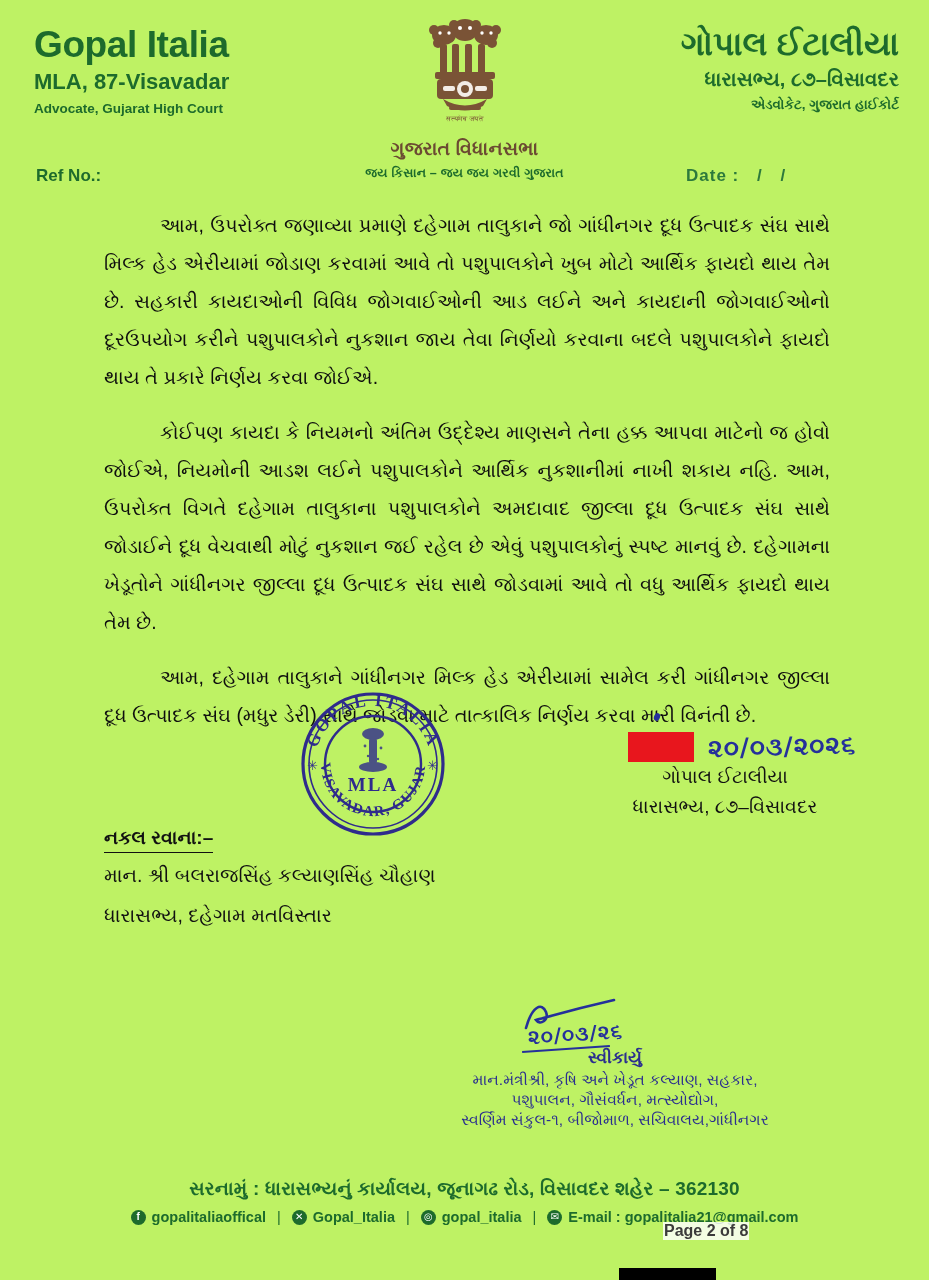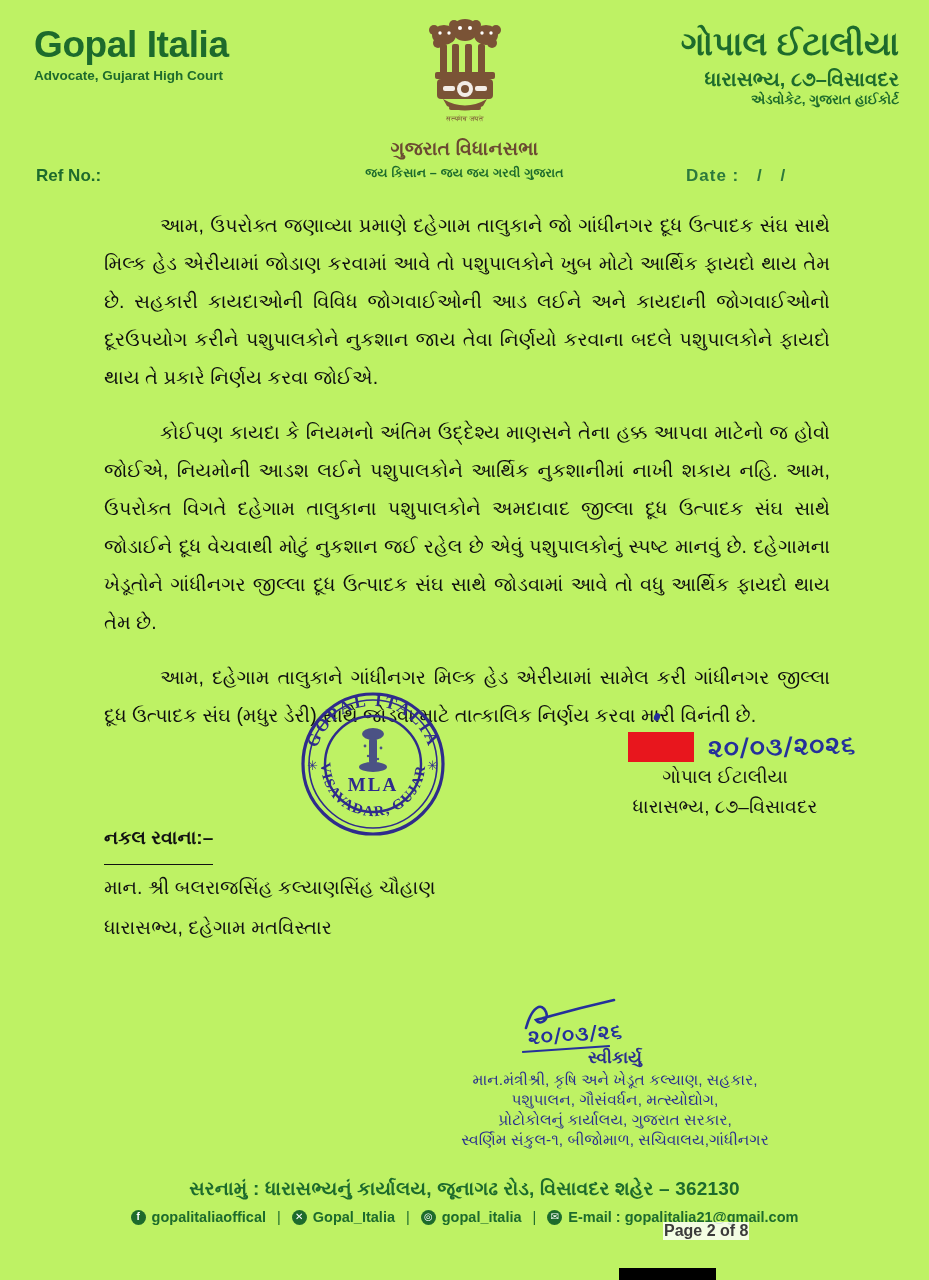--- a/index.html
+++ b/index.html
@@ -77,20 +77,21 @@
     font-size: 20px;
     font-weight: 700;
     line-height: 1.3;
     margin-top: 4px;
     color: #1d6b2c;
     white-space: nowrap;
   }
   .hdr-sub-gu {
     font-size: 13.5px;
     font-weight: 700;
+    margin-top: 5px;
     color: #1d6b2c;
     white-space: nowrap;
   }
 
   
   .hdr-center {
     position: absolute;
     left: 50%;
     transform: translateX(-50%);
     top: 14px;
@@ -226,21 +227,21 @@
     left: 104px;
     top: 826px;
     width: 760px;
   }
   .copyto-head {
     font-size: 19px;
     font-weight: 700;
     color: #111;
     display: inline-block;
     border-bottom: 1.5px solid #111;
-    padding-bottom: 13px;
+    padding-bottom: 1px;
     line-height: 1.3;
   }
   .copyto-line {
     font-size: 19.5px;
     line-height: 36px;
     color: #111;
     margin-top: 4px;
   }
   .copyto-para {
     font-size: 19.5px;
@@ -376,20 +377,21 @@
 </style>
 </head>
 <body>
 
 <div id="page">
 
   <div id="letterhead">
 
     <div class="hdr-left">
       <div class="hdr-name-en">Gopal Italia</div>
+      <div class="hdr-role-en">MLA, 87-Visavadar</div>
       <div class="hdr-sub-en">Advocate, Gujarat High Court</div>
     </div>
 
     <div class="hdr-center">
       <div class="emblem-wrap">
         <svg width="104" height="112" viewBox="0 0 104 112" aria-hidden="true">
           <g fill="#7a5336">
 
             <ellipse cx="52" cy="16" rx="13" ry="11"></ellipse>
             <ellipse cx="31" cy="21" rx="12" ry="10"></ellipse>
@@ -510,21 +512,20 @@
   <div id="accept-stamp">
     <svg class="hand-sign-svg" width="120" height="40" viewBox="0 0 120 40" aria-hidden="true">
       <path d="M8 30 C 14 8, 24 4, 28 14 C 31 22, 22 28, 18 22 C 26 20, 52 12, 96 2" fill="none" stroke="#25309b" stroke-width="2.6" stroke-linecap="round"></path>
     </svg>
     <div class="hand-date2">૨૦/૦૩/૨૬</div>
     <div class="hand-underline"></div>
     <div class="accept-title">સ્વીકાર્યુ</div>
     <div class="accept-lines">
       <div class="accept-line">માન.મંત્રીશ્રી, કૃષિ અને ખેડૂત કલ્યાણ, સહકાર,</div>
       <div class="accept-line">પશુપાલન, ગૌસંવર્ધન, મત્સ્યોદ્યોગ,</div>
-      <div class="accept-line">પ્રોટોકોલનું કાર્યાલય, ગુજરાત સરકાર,</div>
       <div class="accept-line">સ્વર્ણિમ સંકુલ-૧, બીજોમાળ, સચિવાલય,ગાંધીનગર</div>
     </div>
   </div>
 
   <div id="footer">
     <div class="footer-address">સરનામું : ધારાસભ્યનું કાર્યાલય, જૂનાગઢ રોડ, વિસાવદર શહેર – 362130</div>
     <div class="footer-social">
       <span class="soc-item">
         <span class="soc-ico">f</span>
         <span>gopalitaliaoffical</span>

